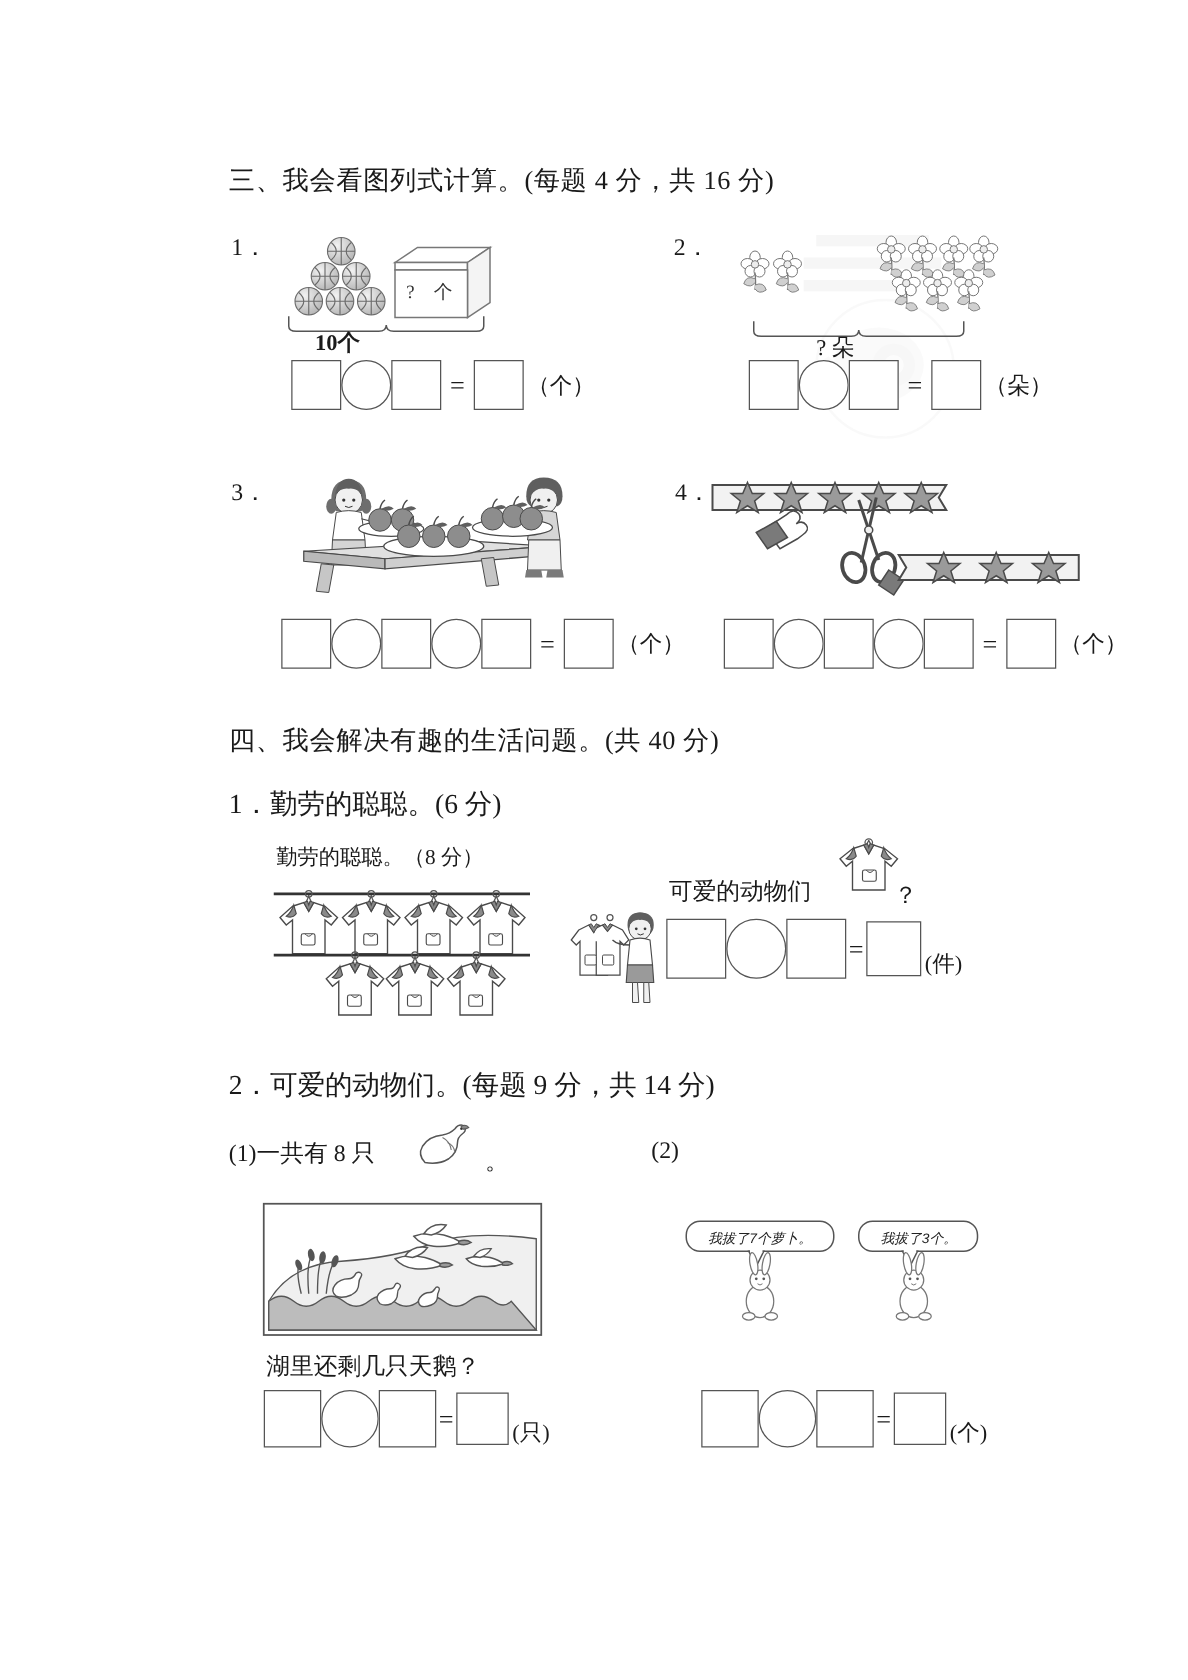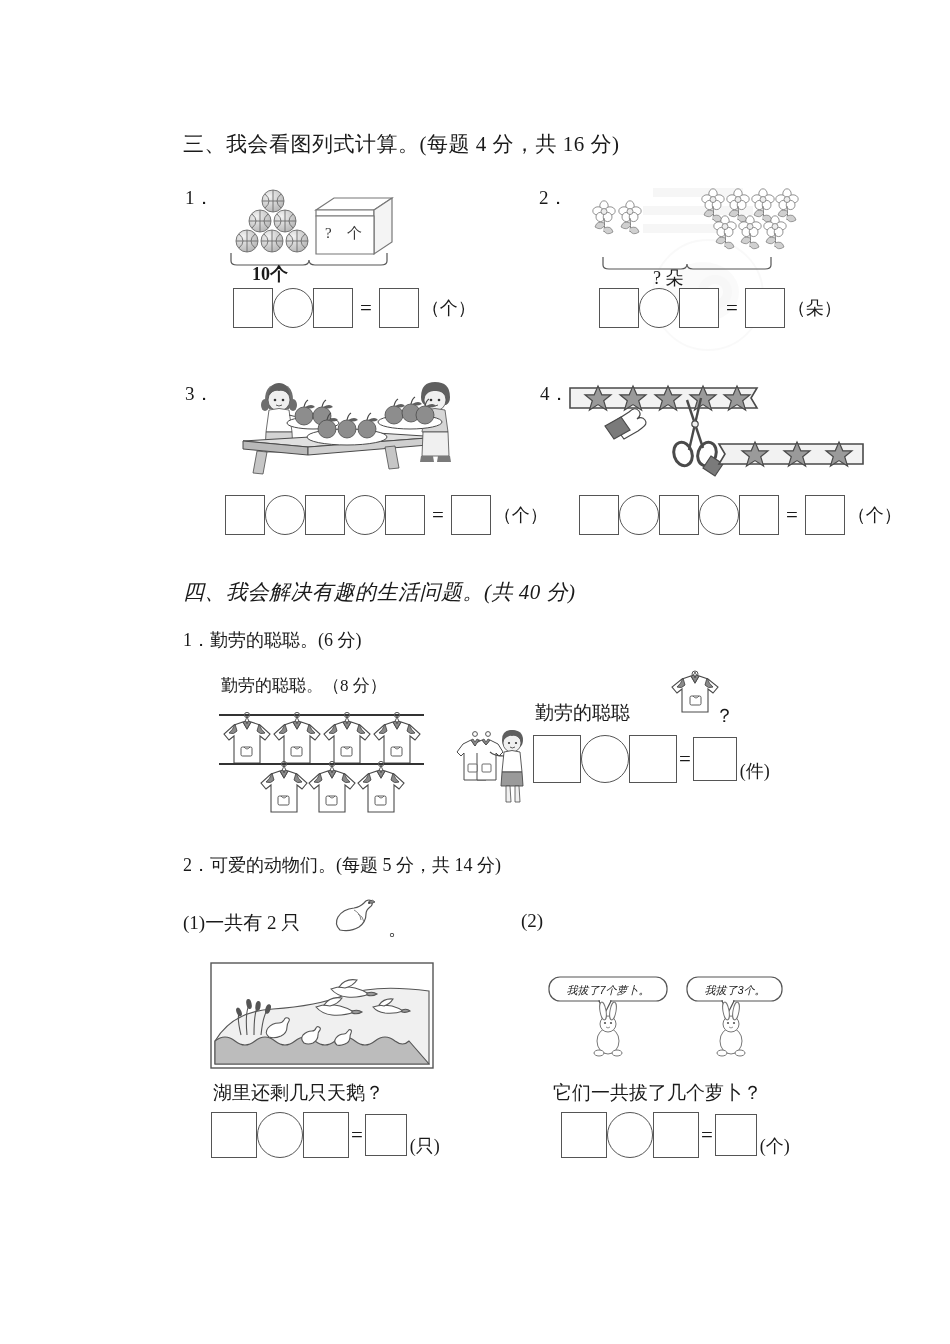--- a/index.html
+++ b/index.html
@@ -26,21 +26,21 @@
 
   
   .sec-head {
     position: absolute;
     font-size: 21px;
     letter-spacing: .5px;
     white-space: nowrap;
   }
   .sub-head {
     position: absolute;
-    font-size: 18px;
+    font-size: 22px;
     white-space: nowrap;
   }
   .qnum {
     position: absolute;
     font-size: 19px;
   }
   .cap {
     position: absolute;
     font-size: 18px;
     white-space: nowrap;
@@ -330,21 +330,21 @@
     <div class="abox"></div>
     <div class="acirc"></div>
     <div class="abox"></div>
     <div class="acirc"></div>
     <div class="abox"></div>
     <div class="aeq">=</div>
     <div class="abox"></div>
     <div class="aunit">（个）</div>
   </div>
 
-  <div class="sec-head" style="left:140px; top:578px;font-style:italic;">四、我会解决有趣的生活问题。(共 40 分)</div>
+  <div class="sec-head" style="left:140px; top:578px;">四、我会解决有趣的生活问题。(共 40 分)</div>
 
   <div class="sub-head" style="left:140px; top:628px;">
     <span>1．</span><span>勤劳的聪聪。(6 分)</span>
   </div>
 
   <div class="cap" style="left:178px; top:674px; font-size:17px;">勤劳的聪聪。（8 分）</div>
 
   <div class="pic" style="left:176px; top:706px;">
     <svg width="300" height="105" viewBox="0 0 300 105">
       <defs>
@@ -397,21 +397,21 @@
         <path d="M49 24 q8 -3 16 0 l2 20 l-20 0z" fill="#fff" stroke="#4a4a4a" stroke-width=".9"></path>
         <path d="M49 28 q-10 0 -14 -4" stroke="#4a4a4a" stroke-width="1.1" fill="none"></path>
         <path d="M47 44 l20 0 l1 14 l-22 0z" fill="#9a9a9a" stroke="#4a4a4a" stroke-width=".9"></path>
         <path d="M51 58 l4 0 l1 16 l-5 0z" fill="#f0f0f0" stroke="#4a4a4a" stroke-width=".8"></path>
         <path d="M60 58 l4 0 l1 16 l-5 0z" fill="#f0f0f0" stroke="#4a4a4a" stroke-width=".8"></path>
       </g>
     </svg>
   </div>
 
   <div class="cap" style="left:492px; top:700px; font-size:19px;">
-    <span>勤劳的聪聪</span>
+    <span>可爱的动物们</span>
   </div>
   <div class="pic" style="left:626px; top:668px;">
     <svg width="52" height="48" viewBox="0 0 52 48">
       <circle cx="26" cy="6" r="3" fill="none" stroke="#555" stroke-width="1"></circle>
       <path d="M23 9 q3 -4 3 -5 M29 9 q-3 -4 -3 -5" stroke="#555" stroke-width="1" fill="none"></path>
       <path d="M13 11 L22 8 L26 15 L30 8 L39 11 L49 19 L44 25 L39 21 L39 44 L13 44 L13 21 L8 25 L3 19 Z" fill="#fff" stroke="#4a4a4a" stroke-width="1.1"></path>
       <path d="M22 8 L26 15 L30 8 L27 7 l-1 3 l-1 -3z" fill="#888" stroke="#4a4a4a" stroke-width=".9"></path>
       <path d="M14 10 q-2 6 -6 9 q5 2 8 -2 z" fill="#8a8a8a" stroke="#4a4a4a" stroke-width=".9"></path>
       <path d="M38 10 q2 6 6 9 q-5 2 -8 -2 z" fill="#8a8a8a" stroke="#4a4a4a" stroke-width=".9"></path>
       <rect x="21" y="28" width="11" height="9" rx="1.5" fill="#fff" stroke="#4a4a4a" stroke-width=".9"></rect>
@@ -423,25 +423,25 @@
   <div class="formula" style="left:490px; top:735px;">
     <div class="abox" style="width:48px;height:48px;"></div>
     <div class="acirc" style="width:48px;height:48px;"></div>
     <div class="abox" style="width:48px;height:48px;"></div>
     <div class="aeq" style="padding:0 2px;">=</div>
     <div class="abox" style="width:44px;height:44px;"></div>
     <div class="aunit" style="align-self:flex-end;">(件)</div>
   </div>
 
   <div class="sub-head" style="left:140px; top:853px;">
-    <span>2．</span><span>可爱的动物们。(每题 5 分，共 14 分)</span>
+    <span>2．</span><span>可爱的动物们。(每题 9 分，共 14 分)</span>
   </div>
 
   <div class="cap" style="left:140px; top:910px; font-size:19px;">
-    <span>(1)</span><span>一共有 2 只</span>
+    <span>(1)</span><span>一共有 8 只</span>
   </div>
   <div class="pic" style="left:285px; top:898px;">
     <svg width="56" height="36" viewBox="0 0 56 36">
       <path d="M12 32 q-6 -6 -2 -13 q5 -8 16 -9 q6 -1 10 -5 q2 -3 5 -3 q2 0 3 2 q1 3 -2 5 q-4 3 -4 7 q0 8 -7 13 q-8 5 -19 3z" fill="#fff" stroke="#555" stroke-width="1.2"></path>
       <path d="M26 12 q6 3 7 10" stroke="#777" stroke-width=".9" fill="none"></path>
       <path d="M30 16 q5 2 6 8" stroke="#777" stroke-width=".9" fill="none"></path>
       <path d="M41 3 q4 -2 6 1 q-3 2 -6 1z" fill="#8a8a8a" stroke="#555" stroke-width=".9"></path>
       <circle cx="41" cy="5" r=".9" fill="#333"></circle>
     </svg>
   </div>
@@ -534,21 +534,20 @@
 
   <div class="formula" style="left:168px; top:1112px;">
     <div class="abox" style="width:46px;height:46px;"></div>
     <div class="acirc" style="width:46px;height:46px;"></div>
     <div class="abox" style="width:46px;height:46px;"></div>
     <div class="aeq" style="padding:0 2px;">=</div>
     <div class="abox" style="width:42px;height:42px;"></div>
     <div class="aunit" style="align-self:flex-end;">(只)</div>
   </div>
 
-  <div class="cap" style="left:510px; top:1080px; font-size:19px;">它们一共拔了几个萝卜？</div>
 
   <div class="formula" style="left:518px; top:1112px;">
     <div class="abox" style="width:46px;height:46px;"></div>
     <div class="acirc" style="width:46px;height:46px;"></div>
     <div class="abox" style="width:46px;height:46px;"></div>
     <div class="aeq" style="padding:0 2px;">=</div>
     <div class="abox" style="width:42px;height:42px;"></div>
     <div class="aunit" style="align-self:flex-end;">(个)</div>
   </div>
 

